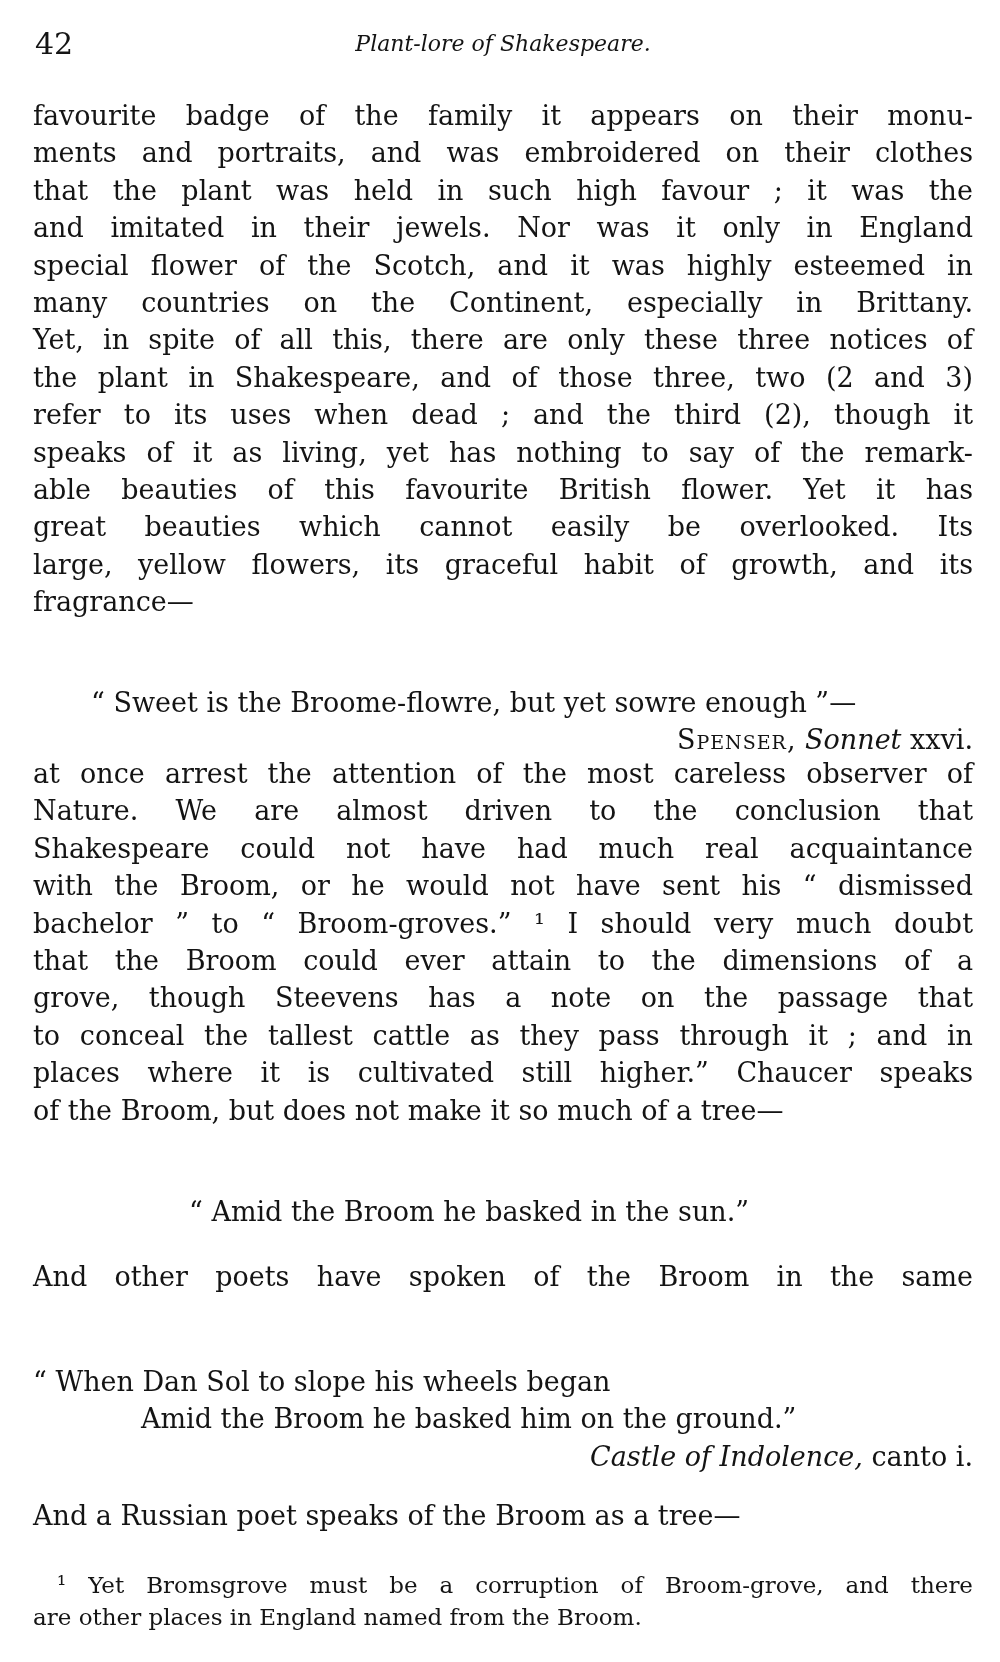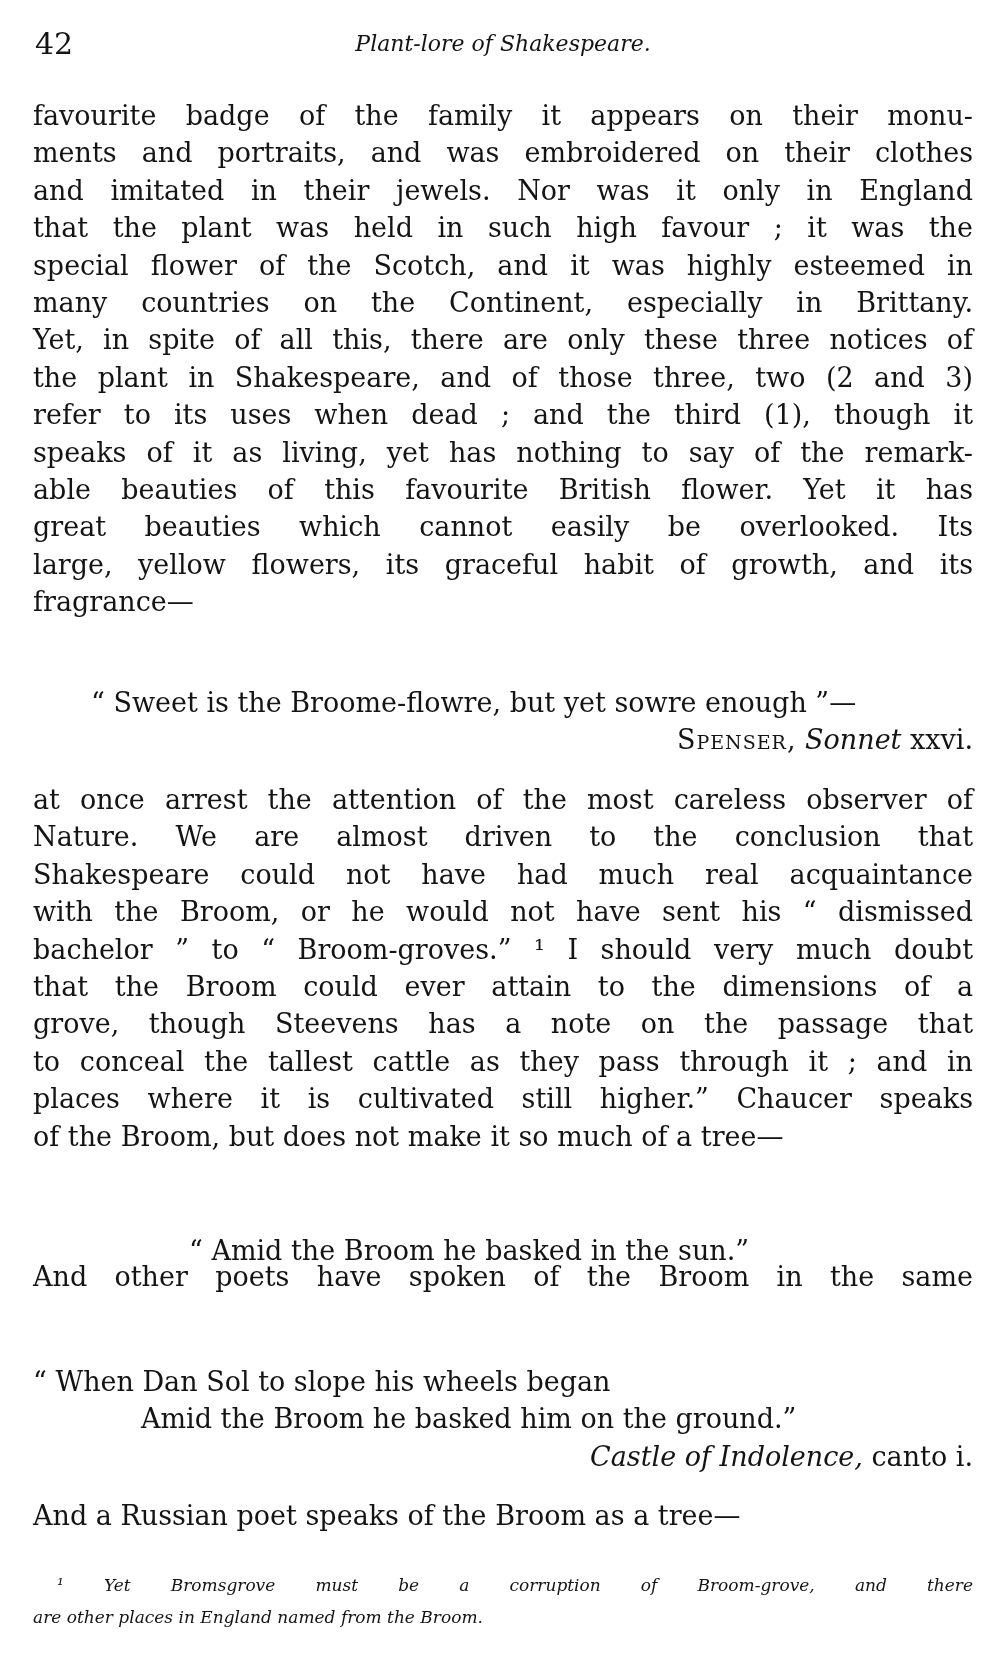--- a/index.html
+++ b/index.html
@@ -37,65 +37,64 @@
   }
   .running-title {
     text-align: center;
     font-style: italic;
     font-size: 22px;
     line-height: 40px;
   }
   
   #p1 { top: 97px; }
   #q1 { top: 684px; }
-  #p2 { top: 781px; }
-  #q2 { top: 1232px; }
+  #p2 { top: 755px; }
+  #q2 { top: 1193px; }
   #p3 { top: 1258px; }
   #q3 { top: 1363px; }
   #p4 { top: 1497px; }
   #footnote { top: 1570px; }
 
   .q1-line { margin-left: 58px; }
   .q2-line { margin-left: 156px; }
   .q3-line1 { }
   .q3-line2 { margin-left: 108px; }
   .attribution { text-align: right; }
   .sc {
     font-variant: small-caps;
     letter-spacing: 1px;
   }
   .it { font-style: italic; text-align: center; }
 
   .fn-line {
-    font-size: 17px;
+    font-size: 23px;
     line-height: 31.5px;
-    font-style: italic;
   }
   .fn-indent { text-indent: 24px; }
 </style>
 </head>
 <body>
 
 <div class="page">
 
   <div class="block header">
     <span class="page-number">42</span>
     <div class="running-title">Plant-lore of Shakespeare.</div>
   </div>
 
   <div class="block" id="p1">
     <div class="line just">favourite badge of the family it appears on their monu-</div>
     <div class="line just">ments and portraits, and was embroidered on their clothes</div>
+    <div class="line just">that the plant was held in such high favour ; it was the</div>
     <div class="line just">and imitated in their jewels.  Nor was it only in England</div>
-    <div class="line just">that the plant was held in such high favour ; it was the</div>
     <div class="line just">special flower of the Scotch, and it was highly esteemed in</div>
     <div class="line just">many countries on the Continent, especially in Brittany.</div>
     <div class="line just">Yet, in spite of all this, there are only these three notices of</div>
     <div class="line just">the plant in Shakespeare, and of those three, two (2 and 3)</div>
-    <div class="line just">refer to its uses when dead ; and the third (1), though it</div>
+    <div class="line just">refer to its uses when dead ; and the third (2), though it</div>
     <div class="line just">speaks of it as living, yet has nothing to say of the remark-</div>
     <div class="line just">able beauties of this favourite British flower.  Yet it has</div>
     <div class="line just">great beauties which cannot easily be overlooked.  Its</div>
     <div class="line just">large, yellow flowers, its graceful habit of growth, and its</div>
     <div class="line">fragrance—</div>
   </div>
 
   <div class="block" id="q1">
     <div class="line q1-line">“ Sweet is the Broome-flowre, but yet sowre enough ”—</div>
     <div class="line attribution"><span class="sc">Spenser,</span> <span class="it">Sonnet</span> <span>xxvi.</span></div>

